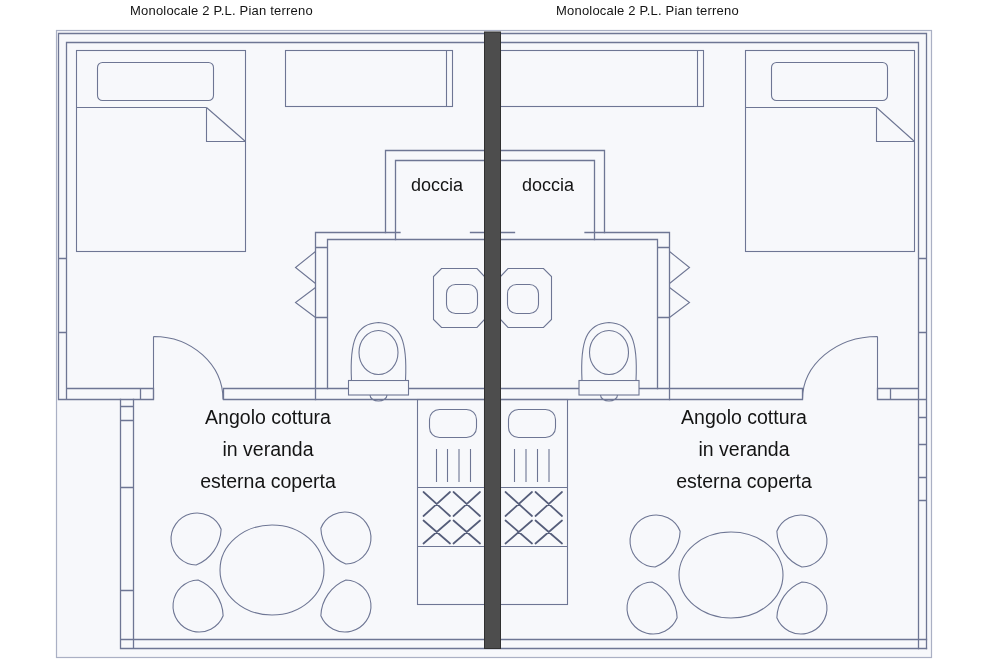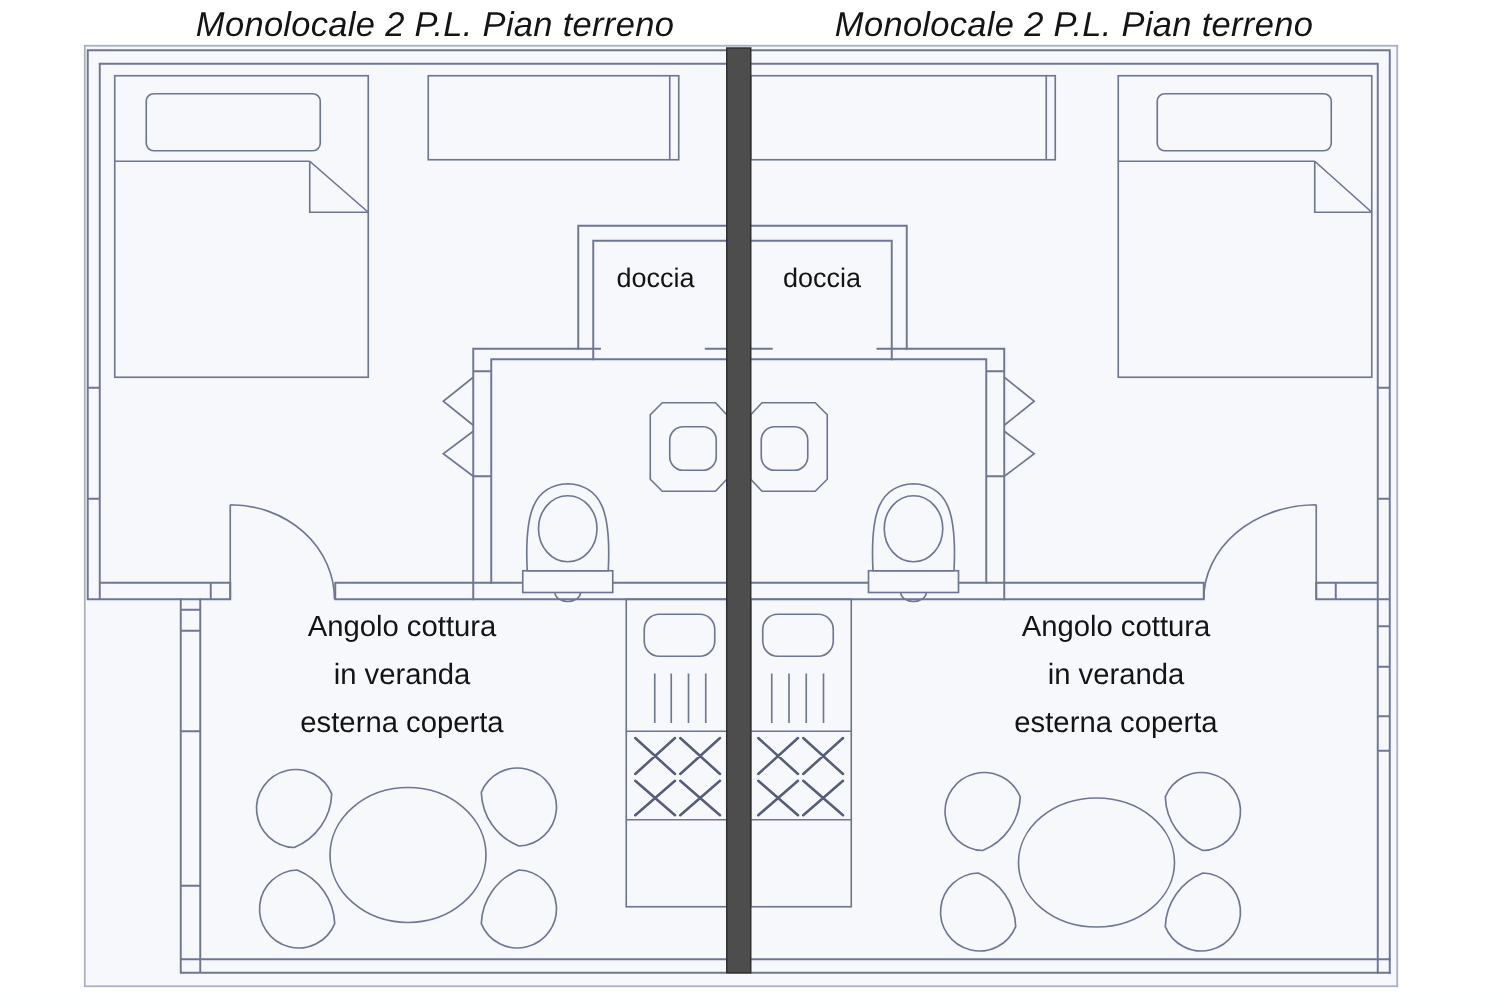--- a/index.html
+++ b/index.html
@@ -3,22 +3,22 @@
 <meta charset="utf-8">
 <style>
   :root{
     --page-bg:#ffffff; --paper-color:#f7f8fb; --line-color:#6e7694;
     --accent-line:#555d7a; --frame-color:#aab0c4; --divider-color:#4d4d4d;
     --divider-edge:#303030; --text-color:#141414;
   }
   body{margin:0;background:var(--page-bg);}
   .stage{position:relative;width:1000px;height:667px;background:var(--page-bg);
          font-family:"Liberation Sans",sans-serif;overflow:hidden;}
-  .title{position:absolute;top:3px;width:320px;text-align:center;font-size:23px;
-         letter-spacing:.2px;color:var(--text-color);white-space:nowrap;font-style:italic;}
+  .title{position:absolute;top:3px;width:320px;text-align:left;font-size:13px;
+         letter-spacing:.2px;color:var(--text-color);white-space:nowrap;}
   .title-left{left:130px;}
   .title-right{left:556px;}
   svg.plan{position:absolute;left:0;top:0;}
   .paper{fill:var(--paper-color);stroke:none;}
   .frame{stroke:var(--frame-color);stroke-width:1.2;fill:none;}
   .ln{stroke:var(--line-color);stroke-width:1.3;fill:none;stroke-linecap:square;}
   .ln-thin{stroke:var(--line-color);stroke-width:1.1;fill:none;}
   .furn{stroke:var(--line-color);stroke-width:1.1;fill:var(--paper-color);}
   .stove{stroke:var(--accent-line);stroke-width:1.7;fill:none;stroke-linecap:round;}
   .divider{fill:var(--divider-color);stroke:var(--divider-edge);stroke-width:1;}

